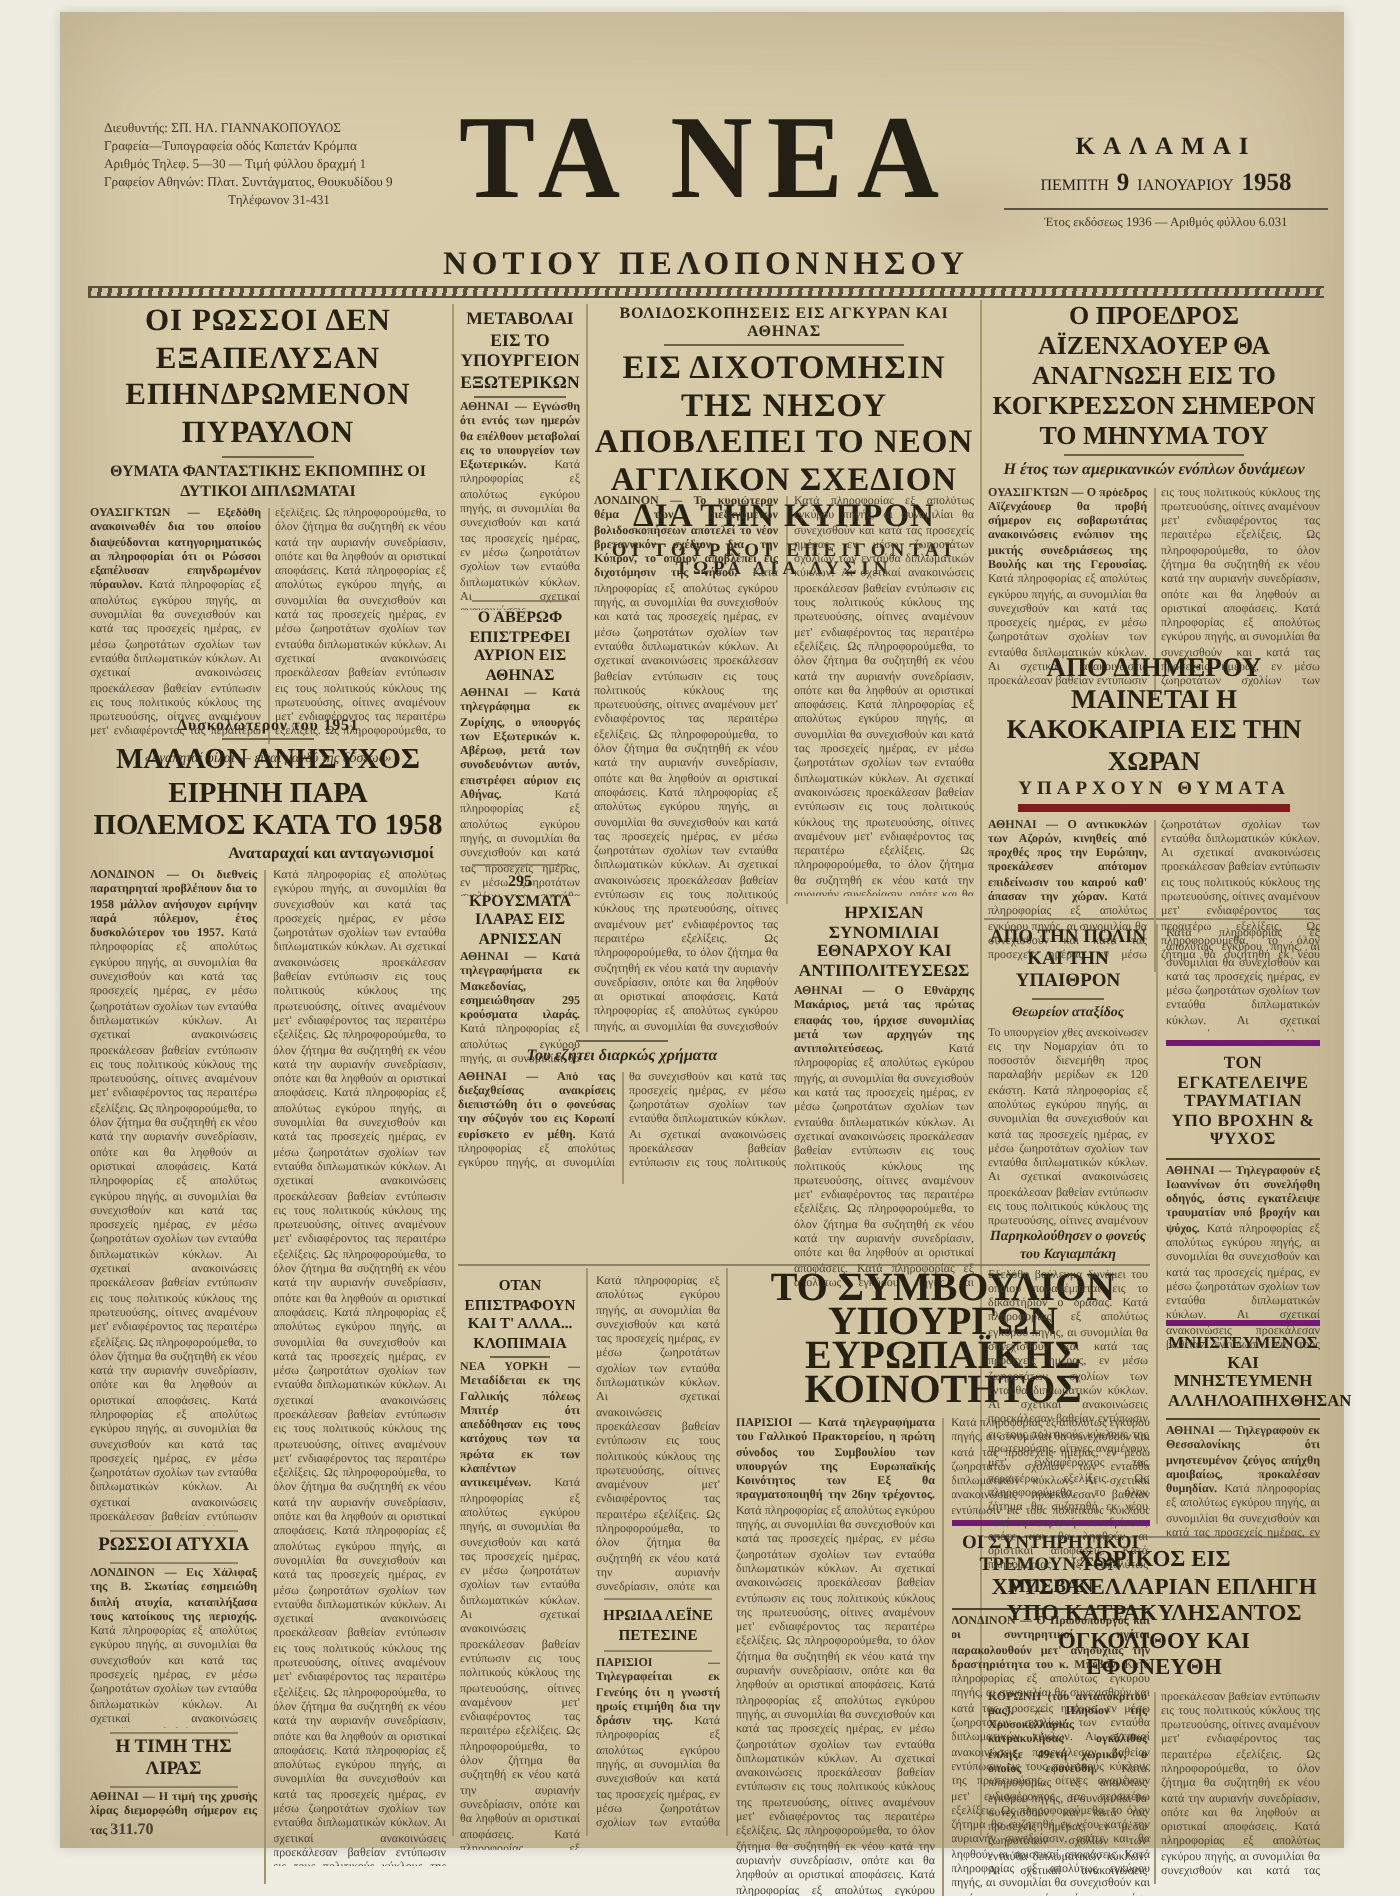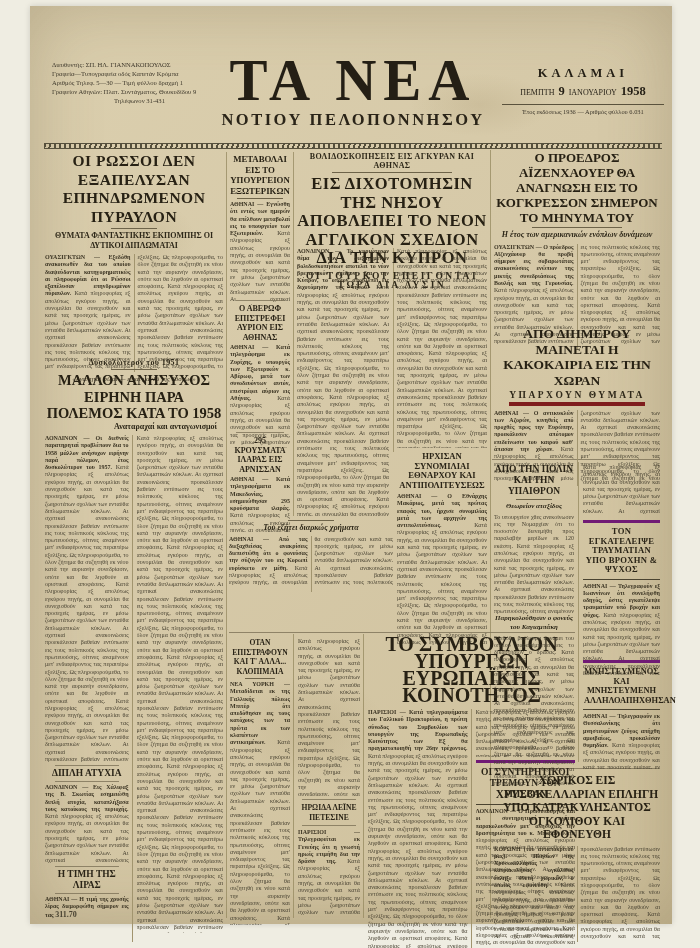--- a/index.html
+++ b/index.html
@@ -9,21 +9,21 @@
     background:linear-gradient(135deg,#dbcfae 0%,#d6c9a8 45%,#cec09b 100%);
     box-shadow:inset 0 0 70px rgba(92,76,44,.28), 0 0 6px rgba(0,0,0,.15);}
   .stain{position:absolute;border-radius:50%;pointer-events:none;
     background:radial-gradient(closest-side,rgba(122,100,55,.12),transparent 70%);}
   .abs{position:absolute;}
   
   .mh-small{font-size:6.6px;line-height:9px;color:#3e382b;}
   .mh-small .ln{white-space:nowrap;}
   .mh-title{font-weight:bold;font-size:57px;line-height:56px;letter-spacing:7px;
     color:#241f15;text-align:center;transform:scaleY(1.04);}
-  .mh-subrow{display:flex;align-items:center;justify-content:center;gap:7px;margin-top:2px;}
+  .mh-subrow{display:flex;align-items:center;justify-content:center;gap:7px;margin-top:14px;}
   .mh-sub{font-weight:bold;font-size:16.5px;letter-spacing:2.5px;color:#2a2418;white-space:nowrap;}
   .bars{width:34px;height:9px;border-top:3px solid #2a2418;border-bottom:3px solid #2a2418;
     background:linear-gradient(#2a2418,#2a2418) center/100% 3px no-repeat;}
   .mh-city{font-weight:bold;font-size:12.5px;letter-spacing:4px;color:#241f15;text-align:center;}
   .mh-date{font-size:8px;color:#241f15;text-align:center;margin-top:3px;white-space:nowrap;}
   .mh-date b{font-size:12.5px;}
   .mh-ed{font-size:6.4px;text-align:center;margin-top:5px;border-top:1px solid #5a523d;padding-top:3px;white-space:nowrap;}
   .orn{height:4px;background:repeating-linear-gradient(100deg,#56503c 0 2px,transparent 2px 5px);
     border-top:1px solid #56503c;border-bottom:1px solid #56503c;}
   
@@ -120,21 +120,21 @@
     <div class="hl-l">ΜΑΛΛΟΝ ΑΝΗΣΥΧΟΣ ΕΙΡΗΝΗ ΠΑΡΑ ΠΟΛΕΜΟΣ ΚΑΤΑ ΤΟ 1958</div>
     <div class="sub" style="text-align:right;padding-right:6px;">Αναταραχαί και ανταγωνισμοί</div>
     <div style="display:flex;margin-top:4px;">
       <div style="width:86px;">
         <p class="bd" style="height:328px;margin:0;">
           <span class="lead">ΛΟΝΔΙΝΟΝ — Οι διεθνείς παρατηρηταί προβλέπουν δια το 1958 μάλλον ανήσυχον ειρήνην παρά πόλεμον, έτος δυσκολώτερον του 1957.</span><span class="fill">Κατά πληροφορίας εξ απολύτως εγκύρου πηγής, αι συνομιλίαι θα συνεχισθούν και κατά τας προσεχείς ημέρας, εν μέσω ζωηροτάτων σχολίων των ενταύθα διπλωματικών κύκλων. Αι σχετικαί ανακοινώσεις προεκάλεσαν βαθείαν εντύπωσιν εις τους πολιτικούς κύκλους της πρωτευούσης, οίτινες αναμένουν μετ' ενδιαφέροντος τας περαιτέρω εξελίξεις. Ως πληροφορούμεθα, το όλον ζήτημα θα συζητηθή εκ νέου κατά την αυριανήν συνεδρίασιν, οπότε και θα ληφθούν αι οριστικαί αποφάσεις. Κατά πληροφορίας εξ απολύτως εγκύρου πηγής, αι συνομιλίαι θα συνεχισθούν και κατά τας προσεχείς ημέρας, εν μέσω ζωηροτάτων σχολίων των ενταύθα διπλωματικών κύκλων. Αι σχετικαί ανακοινώσεις προεκάλεσαν βαθείαν εντύπωσιν εις τους πολιτικούς κύκλους της πρωτευούσης, οίτινες αναμένουν μετ' ενδιαφέροντος τας περαιτέρω εξελίξεις. Ως πληροφορούμεθα, το όλον ζήτημα θα συζητηθή εκ νέου κατά την αυριανήν συνεδρίασιν, οπότε και θα ληφθούν αι οριστικαί αποφάσεις. Κατά πληροφορίας εξ απολύτως εγκύρου πηγής, αι συνομιλίαι θα συνεχισθούν και κατά τας προσεχείς ημέρας, εν μέσω ζωηροτάτων σχολίων των ενταύθα διπλωματικών κύκλων. Αι σχετικαί ανακοινώσεις προεκάλεσαν βαθείαν εντύπωσιν εις τους πολιτικούς κύκλους της πρωτευούσης, οίτινες αναμένουν μετ' ενδιαφέροντος τας περαιτέρω εξελίξεις. Ως πληροφορούμεθα, το όλον ζήτημα θα συζητηθή εκ νέου κατά την αυριανήν συνεδρίασιν, οπότε και θα ληφθούν αι οριστικαί αποφάσεις. Κατά πληροφορίας εξ απολύτως εγκύρου πηγής, αι συνομιλίαι θα συνεχισθούν και κατά τας προσεχείς ημέρας, εν μέσω ζωηροτάτων σχολίων των ενταύθα διπλωματικών κύκλων. Αι σχετικαί ανακοινώσεις προεκάλεσαν βαθείαν εντύπωσιν εις τους πολιτικούς κύκλους της πρωτευούσης, οίτινες αναμένουν μετ' ενδιαφέροντος τας περαιτέρω εξελίξεις. Ως πληροφορούμεθα, το όλον ζήτημα θα συζητηθή εκ νέου κατά την αυριανήν συνεδρίασιν, οπότε και θα ληφθούν αι οριστικαί αποφάσεις. Κατά πληροφορίας εξ απολύτως εγκύρου πηγής, αι συνομιλίαι θα συνεχισθούν και κατά τας προσεχείς ημέρας, εν μέσω ζωηροτάτων σχολίων των ενταύθα διπλωματικών κύκλων. Αι σχετικαί ανακοινώσεις προεκάλεσαν βαθείαν εντύπωσιν εις τους πολιτικούς κύκλους της πρωτευούσης, οίτινες αναμένουν μετ' ενδιαφέροντος τας περαιτέρω εξελίξεις. Ως πληροφορούμεθα, το όλον ζήτημα θα συζητηθή εκ νέου κατά την αυριανήν συνεδρίασιν, οπότε και θα ληφθούν αι οριστικαί αποφάσεις. Κατά πληροφορίας εξ απολύτως εγκύρου πηγής, αι συνομιλίαι θα συνεχισθούν και κατά τας προσεχείς ημέρας, εν μέσω ζωηροτάτων σχολίων των ενταύθα διπλωματικών κύκλων. Αι σχετικαί ανακοινώσεις προεκάλεσαν βαθείαν εντύπωσιν εις τους πολιτικούς κύκλους της πρωτευούσης, οίτινες αναμένουν μετ' ενδιαφέροντος τας περαιτέρω εξελίξεις. Ως πληροφορούμεθα, το όλον ζήτημα θα συζητηθή εκ νέου κατά την αυριανήν συνεδρίασιν, οπότε και θα ληφθούν αι οριστικαί αποφάσεις.</span>
         </p>
 
         <div>
           <div class="sep"></div>
-          <div class="hl-s">ΔΙΠΛΗ ΑΤΥΧΙΑ</div>
+          <div class="hl-s">ΡΩΣΣΟΙ ΑΤΥΧΙΑ</div>
           <div class="sep"></div>
           <p class="bd" style="height:80px;margin:2px 0 0;">
             <span class="lead">ΛΟΝΔΙΝΟΝ — Εις Χάλιφαξ της Β. Σκωτίας εσημειώθη διπλή ατυχία, καταπλήξασα τους κατοίκους της περιοχής.</span><span class="fill">Κατά πληροφορίας εξ απολύτως εγκύρου πηγής, αι συνομιλίαι θα συνεχισθούν και κατά τας προσεχείς ημέρας, εν μέσω ζωηροτάτων σχολίων των ενταύθα διπλωματικών κύκλων. Αι σχετικαί ανακοινώσεις προεκάλεσαν βαθείαν εντύπωσιν εις τους πολιτικούς κύκλους της πρωτευούσης, οίτινες αναμένουν μετ' ενδιαφέροντος τας περαιτέρω εξελίξεις. Ως πληροφορούμεθα, το όλον ζήτημα θα συζητηθή εκ νέου κατά την αυριανήν συνεδρίασιν, οπότε και θα ληφθούν αι οριστικαί αποφάσεις. Κατά πληροφορίας εξ απολύτως εγκύρου πηγής, αι συνομιλίαι θα συνεχισθούν και κατά τας προσεχείς ημέρας, εν μέσω ζωηροτάτων σχολίων των ενταύθα διπλωματικών κύκλων. Αι σχετικαί ανακοινώσεις προεκάλεσαν βαθείαν εντύπωσιν εις τους πολιτικούς κύκλους της πρωτευούσης, οίτινες αναμένουν μετ' ενδιαφέροντος τας περαιτέρω εξελίξεις. Ως πληροφορούμεθα, το όλον ζήτημα θα συζητηθή εκ νέου κατά την αυριανήν συνεδρίασιν, οπότε και θα ληφθούν αι οριστικαί αποφάσεις.</span>
           </p>
         </div>
 
         <div>
           <div class="sep"></div>
           <div class="hl-s">Η ΤΙΜΗ ΤΗΣ ΛΙΡΑΣ</div>
           <div class="sep"></div>

